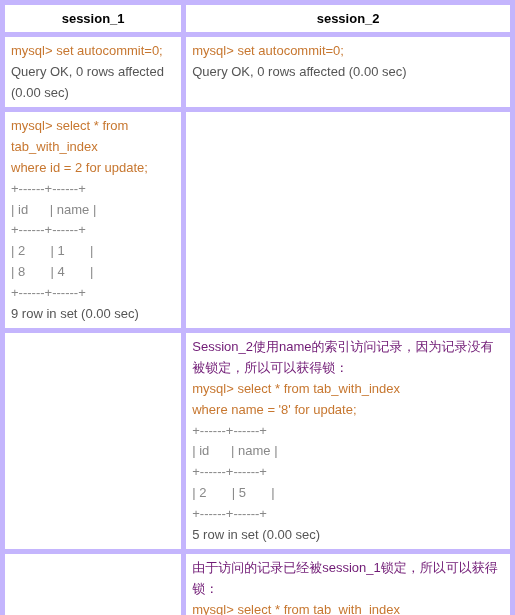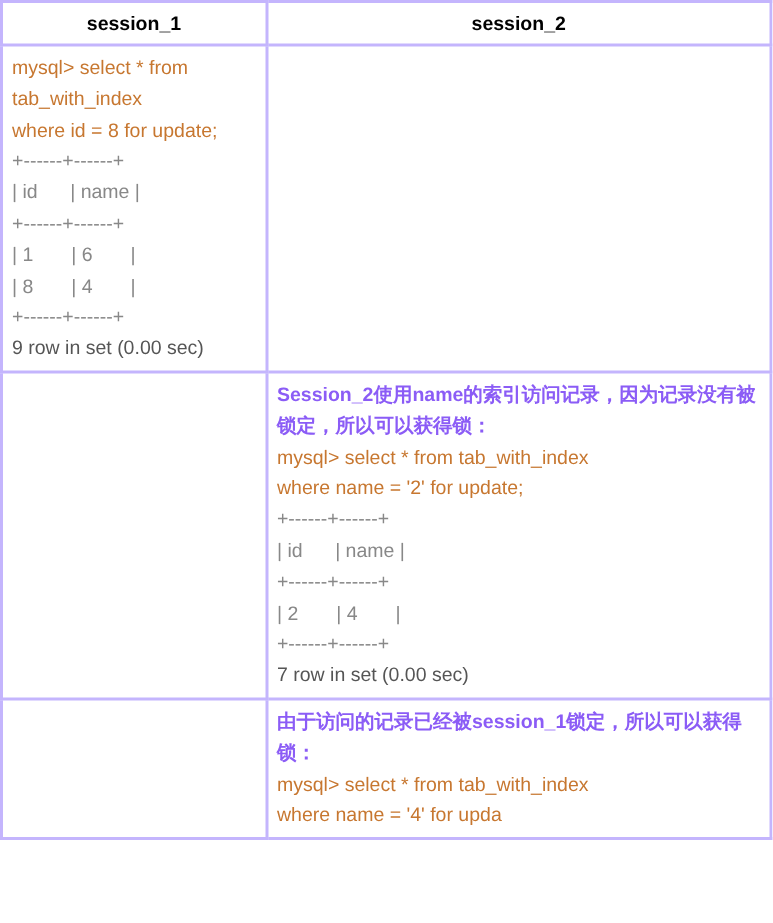--- a/index.html
+++ b/index.html
@@ -11,42 +11,42 @@
       font-family: "Microsoft YaHei", Arial, sans-serif;
       font-size: 13px;
       width: 515px;
       background: #fff;
     }
     table {
       border-collapse: collapse;
       width: 100%;
     }
     td, th {
-      border: 2px solid #c4b5fd;
+      border: 5px solid #c4b5fd;
       vertical-align: top;
       padding: 4px 6px;
       text-align: left;
       margin-left: 39px;
     }
     th {
       font-weight: bold;
       text-align: center;
       padding: 6px;
     }
     .cmd {
       color: #c77730;
       line-height: 1.6;
     }
     .result {
       color: #555;
       line-height: 1.6;
     }
     .note {
-      color: #8b5cf6;
-      font-weight: bold;
+      color: #701a75;
+      font-weight: normal;
       line-height: 1.6;
     }
     .ascii {
       color: #888;
       font-family: "Microsoft YaHei", Arial, sans-serif;
       line-height: 1.6;
       white-space: pre;
     }
     .container {
       position: relative;
@@ -60,44 +60,54 @@
 <table>
   <thead>
     <tr>
       <th>session_1</th>
       <th>session_2</th>
     </tr>
   </thead>
   <tbody>
     <tr>
       <td>
+        <div class="cmd">mysql&gt; set autocommit=0;</div>
+        <div class="result">Query OK, 0 rows affected (0.00 sec)</div>
+      </td>
+      <td>
+        <div class="cmd">mysql&gt; set autocommit=0;</div>
+        <div class="result">Query OK, 0 rows affected (0.00 sec)</div>
+      </td>
+    </tr>
+    <tr>
+      <td>
         <div class="cmd">mysql&gt; select * from tab_with_index</div>
-        <div class="cmd">where id = 8 for update;</div>
+        <div class="cmd">where id = 2 for update;</div>
         <div class="ascii">+------+------+</div>
         <div class="ascii">| id      | name |</div>
         <div class="ascii">+------+------+</div>
-        <div class="ascii">| 1       | 6       |</div>
+        <div class="ascii">| 2       | 1       |</div>
         <div class="ascii">| 8       | 4       |</div>
         <div class="ascii">+------+------+</div>
         <div class="result">9 row in set (0.00 sec)</div>
       </td>
       <td></td>
     </tr>
     <tr>
       <td></td>
       <td>
         <div class="note">Session_2使用name的索引访问记录，因为记录没有被锁定，所以可以获得锁：</div>
         <div class="cmd">mysql&gt; select * from tab_with_index</div>
-        <div class="cmd">where name = '2' for update;</div>
+        <div class="cmd">where name = '8' for update;</div>
         <div class="ascii">+------+------+</div>
         <div class="ascii">| id      | name |</div>
         <div class="ascii">+------+------+</div>
-        <div class="ascii">| 2       | 4       |</div>
+        <div class="ascii">| 2       | 5       |</div>
         <div class="ascii">+------+------+</div>
-        <div class="result">7 row in set (0.00 sec)</div>
+        <div class="result">5 row in set (0.00 sec)</div>
       </td>
     </tr>
     <tr>
       <td></td>
       <td>
         <div class="note">由于访问的记录已经被session_1锁定，所以可以获得锁：</div>
         <div class="cmd">mysql&gt; select * from tab_with_index</div>
         <div class="cmd">where name = '4' for upda</div>
 
       </td>

